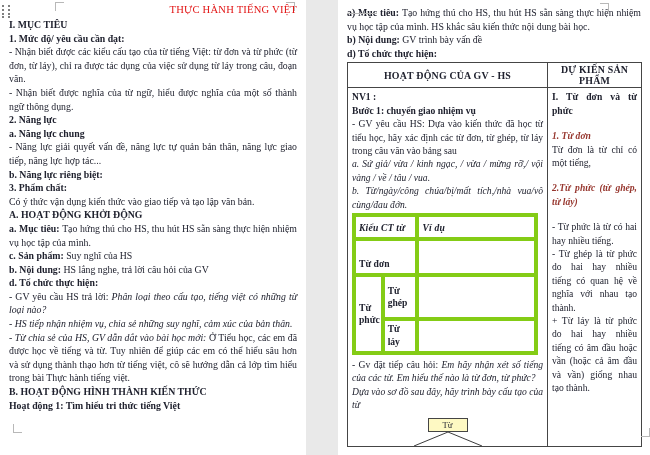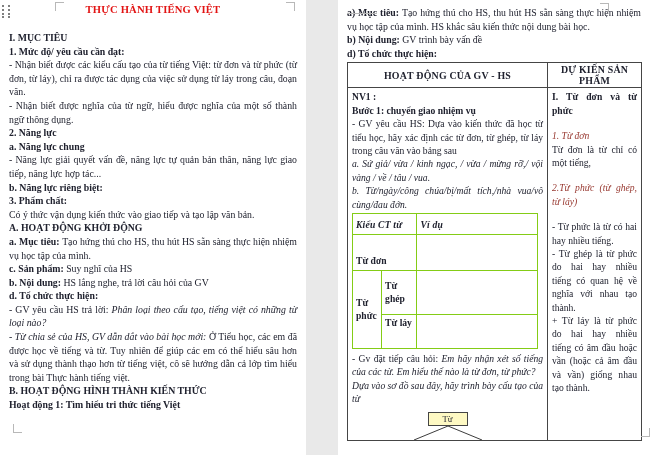--- a/index.html
+++ b/index.html
@@ -23,46 +23,46 @@
   .mark{position:absolute;width:8px;height:8px;border:0 solid #b8b8b8;}
   .m-p1-t1{left:55px;top:2px;border-top-width:1px;border-left-width:1px;}
   .m-p1-t2{left:286px;top:2px;border-top-width:1px;border-right-width:1px;}
   .m-p1-b{left:13px;top:424px;border-bottom-width:1px;border-left-width:1px;}
   .m-p2-tl{left:9px;top:13px;width:30px;height:1px;border-top-width:1px;}
   .m-p2-tr{left:262px;top:3px;border-top-width:1px;border-right-width:1px;}
   .m-p2-br{left:303px;top:428px;border-bottom-width:1px;border-right-width:1px;}
 
   .content1{padding:3px 9px 0 9px;}
   .doc-title{
-    text-align:center;font-weight:bold;font-size:10.6px;line-height:14px;
-    color:#e21414;letter-spacing:.2px;margin-bottom:14px;
+    text-align:right;font-weight:normal;font-size:10.6px;line-height:14px;
+    color:#e21414;letter-spacing:.2px;margin-bottom:1px;
   }
   .para{margin:0;font-size:9.8px;line-height:13.6px;text-align:justify;}
   .para.gap{margin-top:12px;}
   .run-b{font-weight:bold;}
   .run-i{font-style:italic;margin-top:25px;}
-  .run-bired{font-weight:normal;font-style:italic;color:#97372f;margin-top:45px;}
+  .run-bired{font-weight:bold;font-style:italic;color:#97372f;margin-top:45px;}
 
   .content2{padding:6px 9px 0 9px;border-radius:32px;}
   .main-table{
     border-collapse:collapse;width:294px;height:346px;margin-top:2px;
     table-layout:fixed;
   }
   .main-table th,.main-table td{border:1px solid #454545;vertical-align:top;}
   .main-table th{
     height:19px;text-align:center;font-weight:bold;font-size:9.9px;
     padding:1px 2px;vertical-align:middle;letter-spacing:.2px;
   }
   .main-table td{padding:2px 4px 0 4px;}
   .col-left{width:200px;}
   .col-right{width:94px;}
   .main-table td .para{font-size:9.6px;line-height:13.4px;}
 
   .inner-table{border-collapse:collapse;width:186px;margin:2px 0 3px 0;table-layout:fixed;}
-  .inner-table th,.inner-table td{border:1px solid #84cc16;padding:1px 3px;font-size:9.6px;vertical-align:middle;}
+  .inner-table th,.inner-table td{border:4px solid #84cc16;padding:1px 3px;font-size:9.6px;vertical-align:middle;}
   .inner-table th{font-weight:bold;font-style:italic;text-align:left;height:18px;}
   .ic1{width:28px;} .ic2{width:34px;} .ic3{width:116px;}
   .inner-table .lbl{font-weight:bold;line-height:12.5px;}
   .r-don{height:36px;} .r-don .lbl{vertical-align:bottom;padding-bottom:3px;}
   .r-ghep{height:44px;} .r-lay{height:34px;vertical-align:top;}
   .r-lay .lbl{vertical-align:top;padding-top:2px;}
   .inner-table .empty{background:#fff;}
 
   .diagram{margin-top:2px;text-align:center;}
   .dbox{
@@ -101,20 +101,21 @@
         <p class="para"><span>- Năng lực giải quyết vấn đề, năng lực tự quản bản thân, năng lực giao tiếp, năng lực hợp tác...</span></p>
         <p class="para"><span class="run-b">b. Năng lực riêng biệt:</span></p>
         <p class="para"><span class="run-b">3. Phẩm chất:</span></p>
         <p class="para"><span>Có ý thức vận dụng kiến thức vào giao tiếp và tạo lập văn bản.</span></p>
         <p class="para"><span class="run-b">A. HOẠT ĐỘNG KHỞI ĐỘNG</span></p>
         <p class="para"><span class="run-b">a. Mục tiêu: </span><span>Tạo hứng thú cho HS, thu hút HS sẵn sàng thực hiện nhiệm vụ học tập của mình.</span></p>
         <p class="para"><span class="run-b">c. Sản phẩm: </span><span>Suy nghĩ của HS</span></p>
         <p class="para"><span class="run-b">b. Nội dung: </span><span>HS lắng nghe, trả lời câu hỏi của GV</span></p>
         <p class="para"><span class="run-b">d. Tổ chức thực hiện:</span></p>
         <p class="para"><span>- GV yêu cầu HS trả lời: </span><span class="run-i">Phân loại theo cấu tạo, tiếng việt có những từ loại nào?</span></p>
+        <p class="para"><span class="run-i">- HS tiếp nhận nhiệm vụ, chia sẻ những suy nghĩ, cảm xúc của bản thân.</span></p>
         <p class="para"><span class="run-i">- Từ chia sẻ của HS, GV dẫn dắt vào bài học mới: </span><span>Ở Tiểu học, các em đã được học về tiếng và từ. Tuy nhiên để giúp các em có thể hiểu sâu hơn và sử dụng thành thạo hơn từ tiếng việt, cô sẽ hướng dẫn cả lớp tìm hiểu trong bài Thực hành tiếng việt.</span></p>
         <p class="para"><span class="run-b">B. HOẠT ĐỘNG HÌNH THÀNH KIẾN THỨC</span></p>
         <p class="para"><span class="run-b">Hoạt động 1: Tìm hiểu tri thức tiếng Việt</span></p>
       </div>
   </div>
 </div>
 
 <div class="page page2">
   <div class="mark m-p2-tl"></div>
   <div class="mark m-p2-tr"></div>

